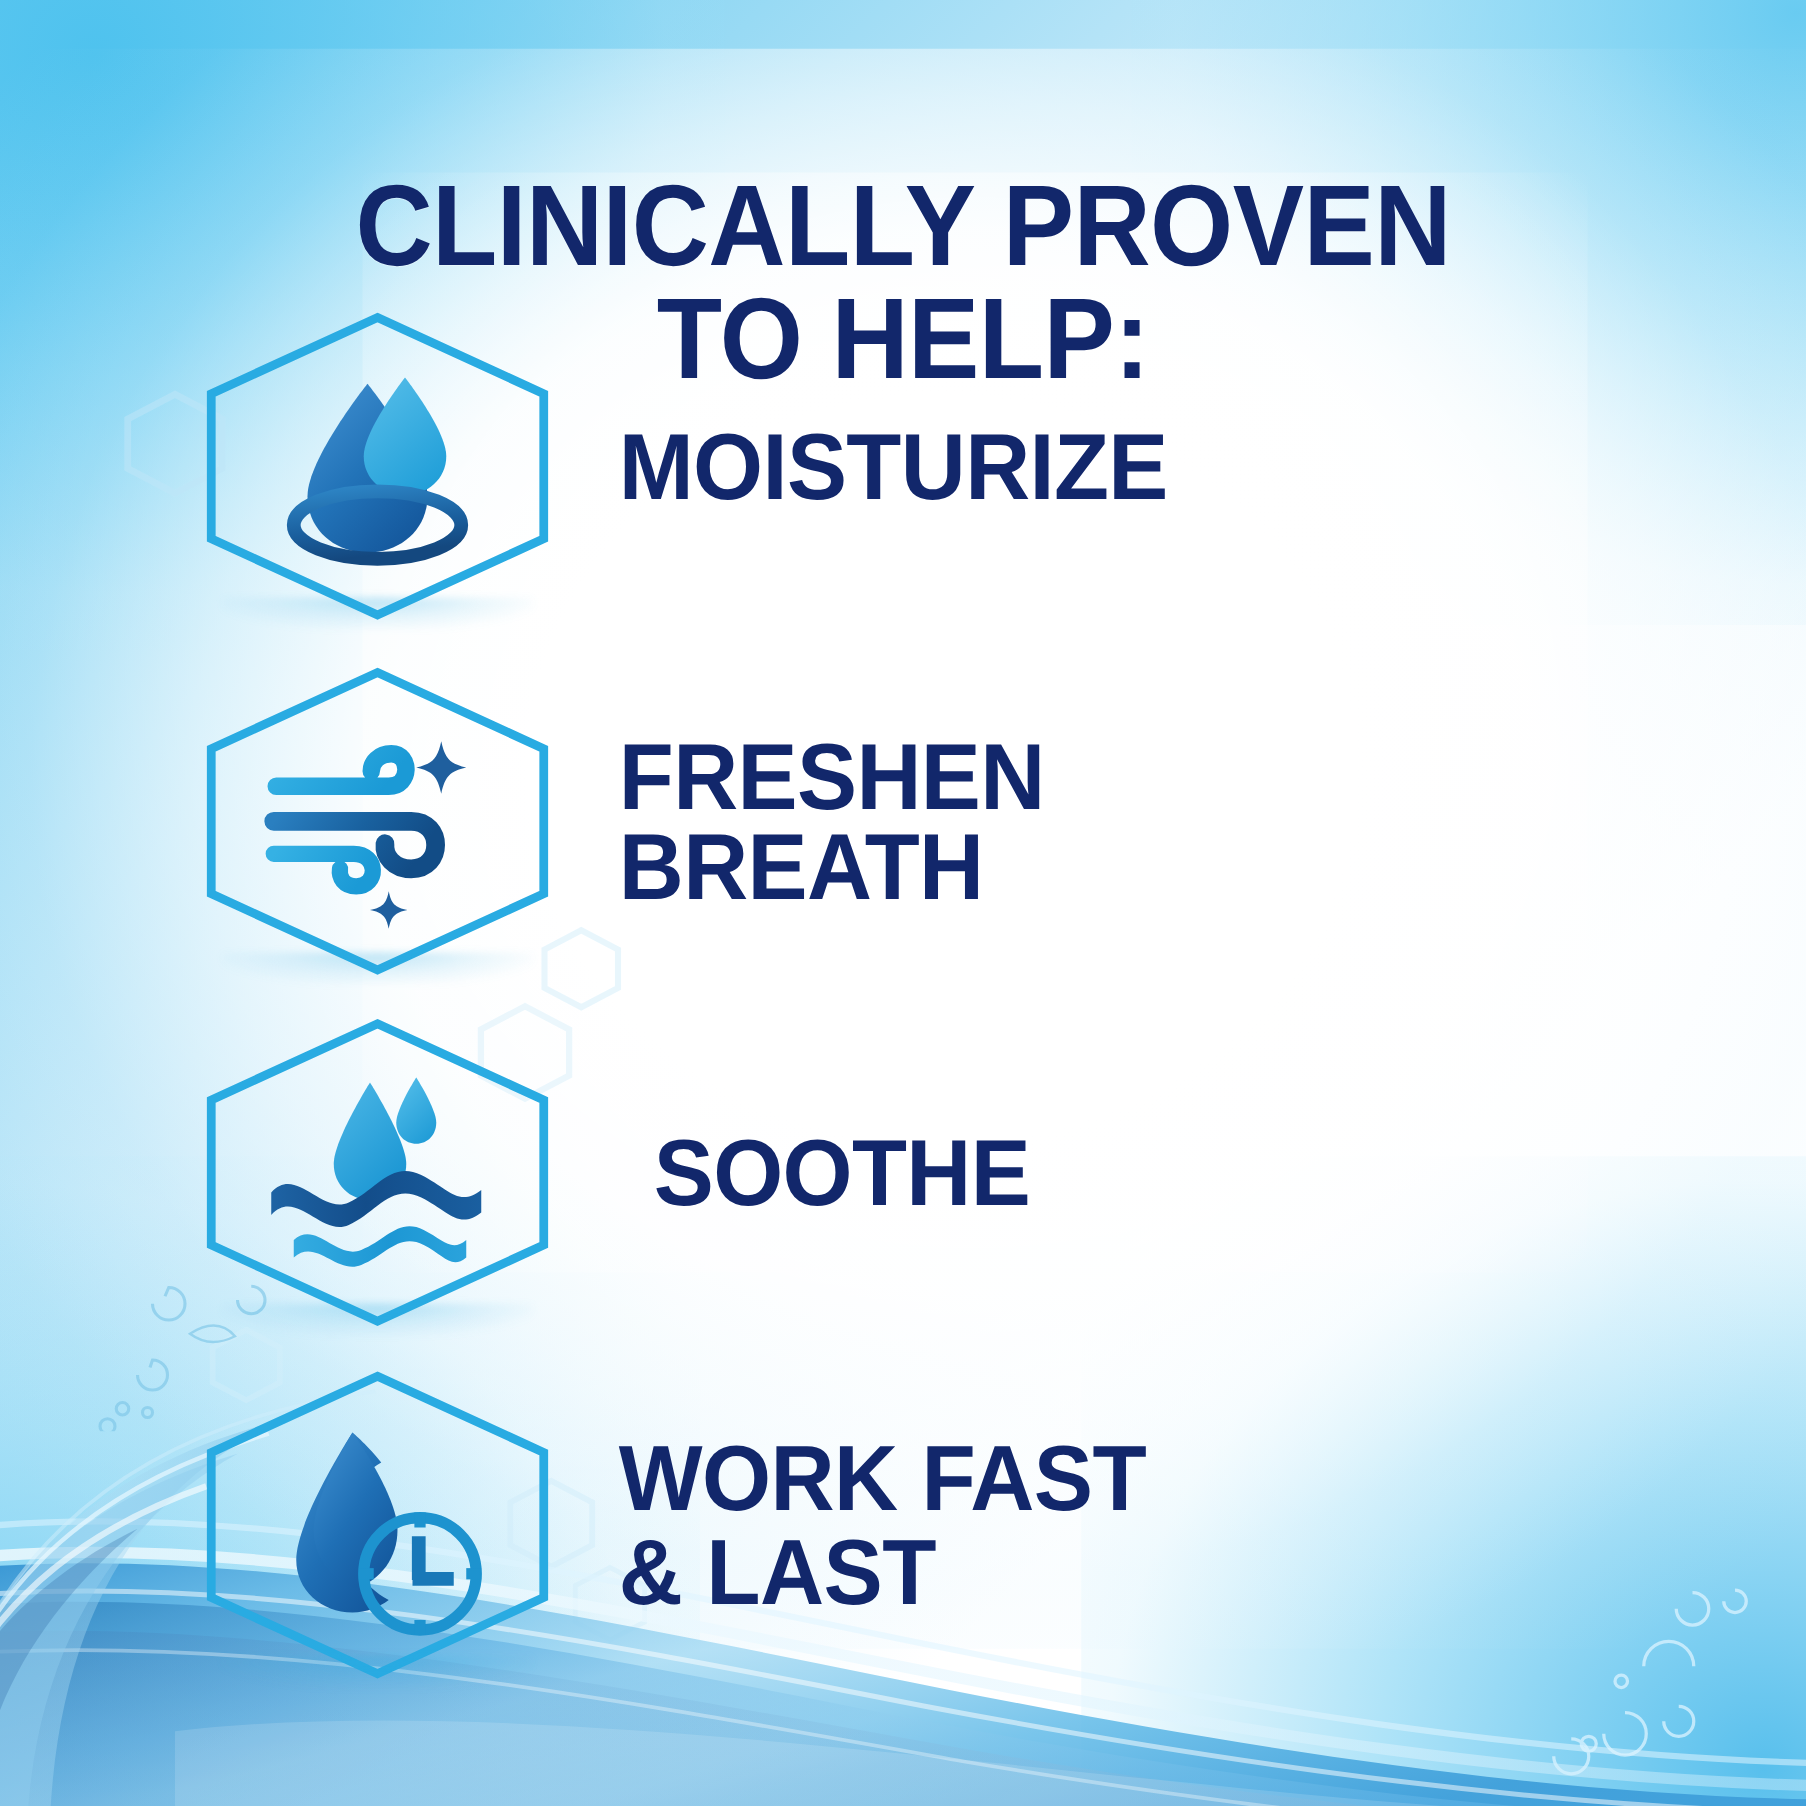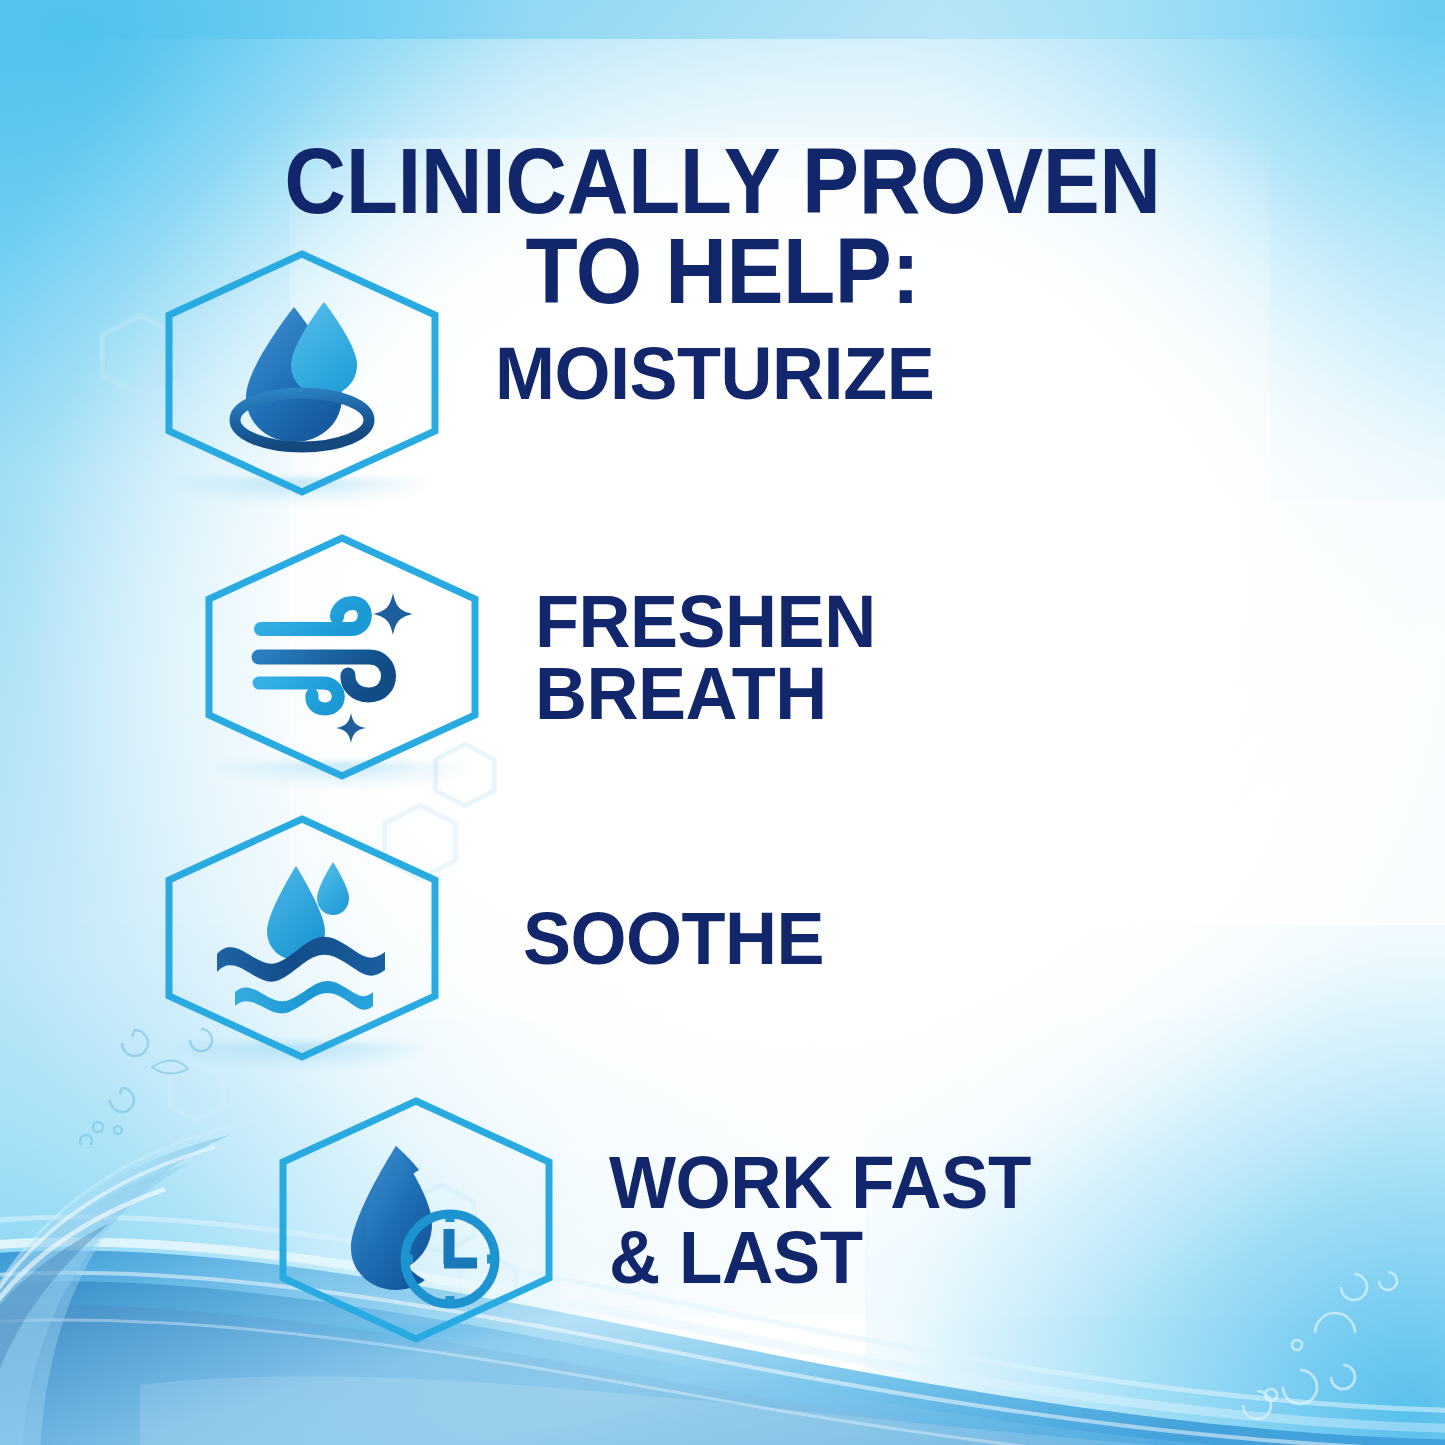--- a/index.html
+++ b/index.html
@@ -130,23 +130,23 @@
   }
   .row {
     position: absolute;
     left: 0;
     width: 1162px;
     height: 250px;
     display: flex;
     align-items: center;
   }
   .row-0 { top: 8px; }
-  .row-1 { top: 292px; padding-left: 40px; }
+  .row-1 { top: 292px; }
   .row-2 { top: 573px; gap: 28px; }
-  .row-3 { top: 855px; justify-content: center; }
+  .row-3 { top: 855px; }
 
   .hexcell {
     position: relative;
     width: 290px;
     min-width: 290px;
     height: 250px;
     margin-left: 157px;
     display: flex;
     align-items: center;
     justify-content: center;

